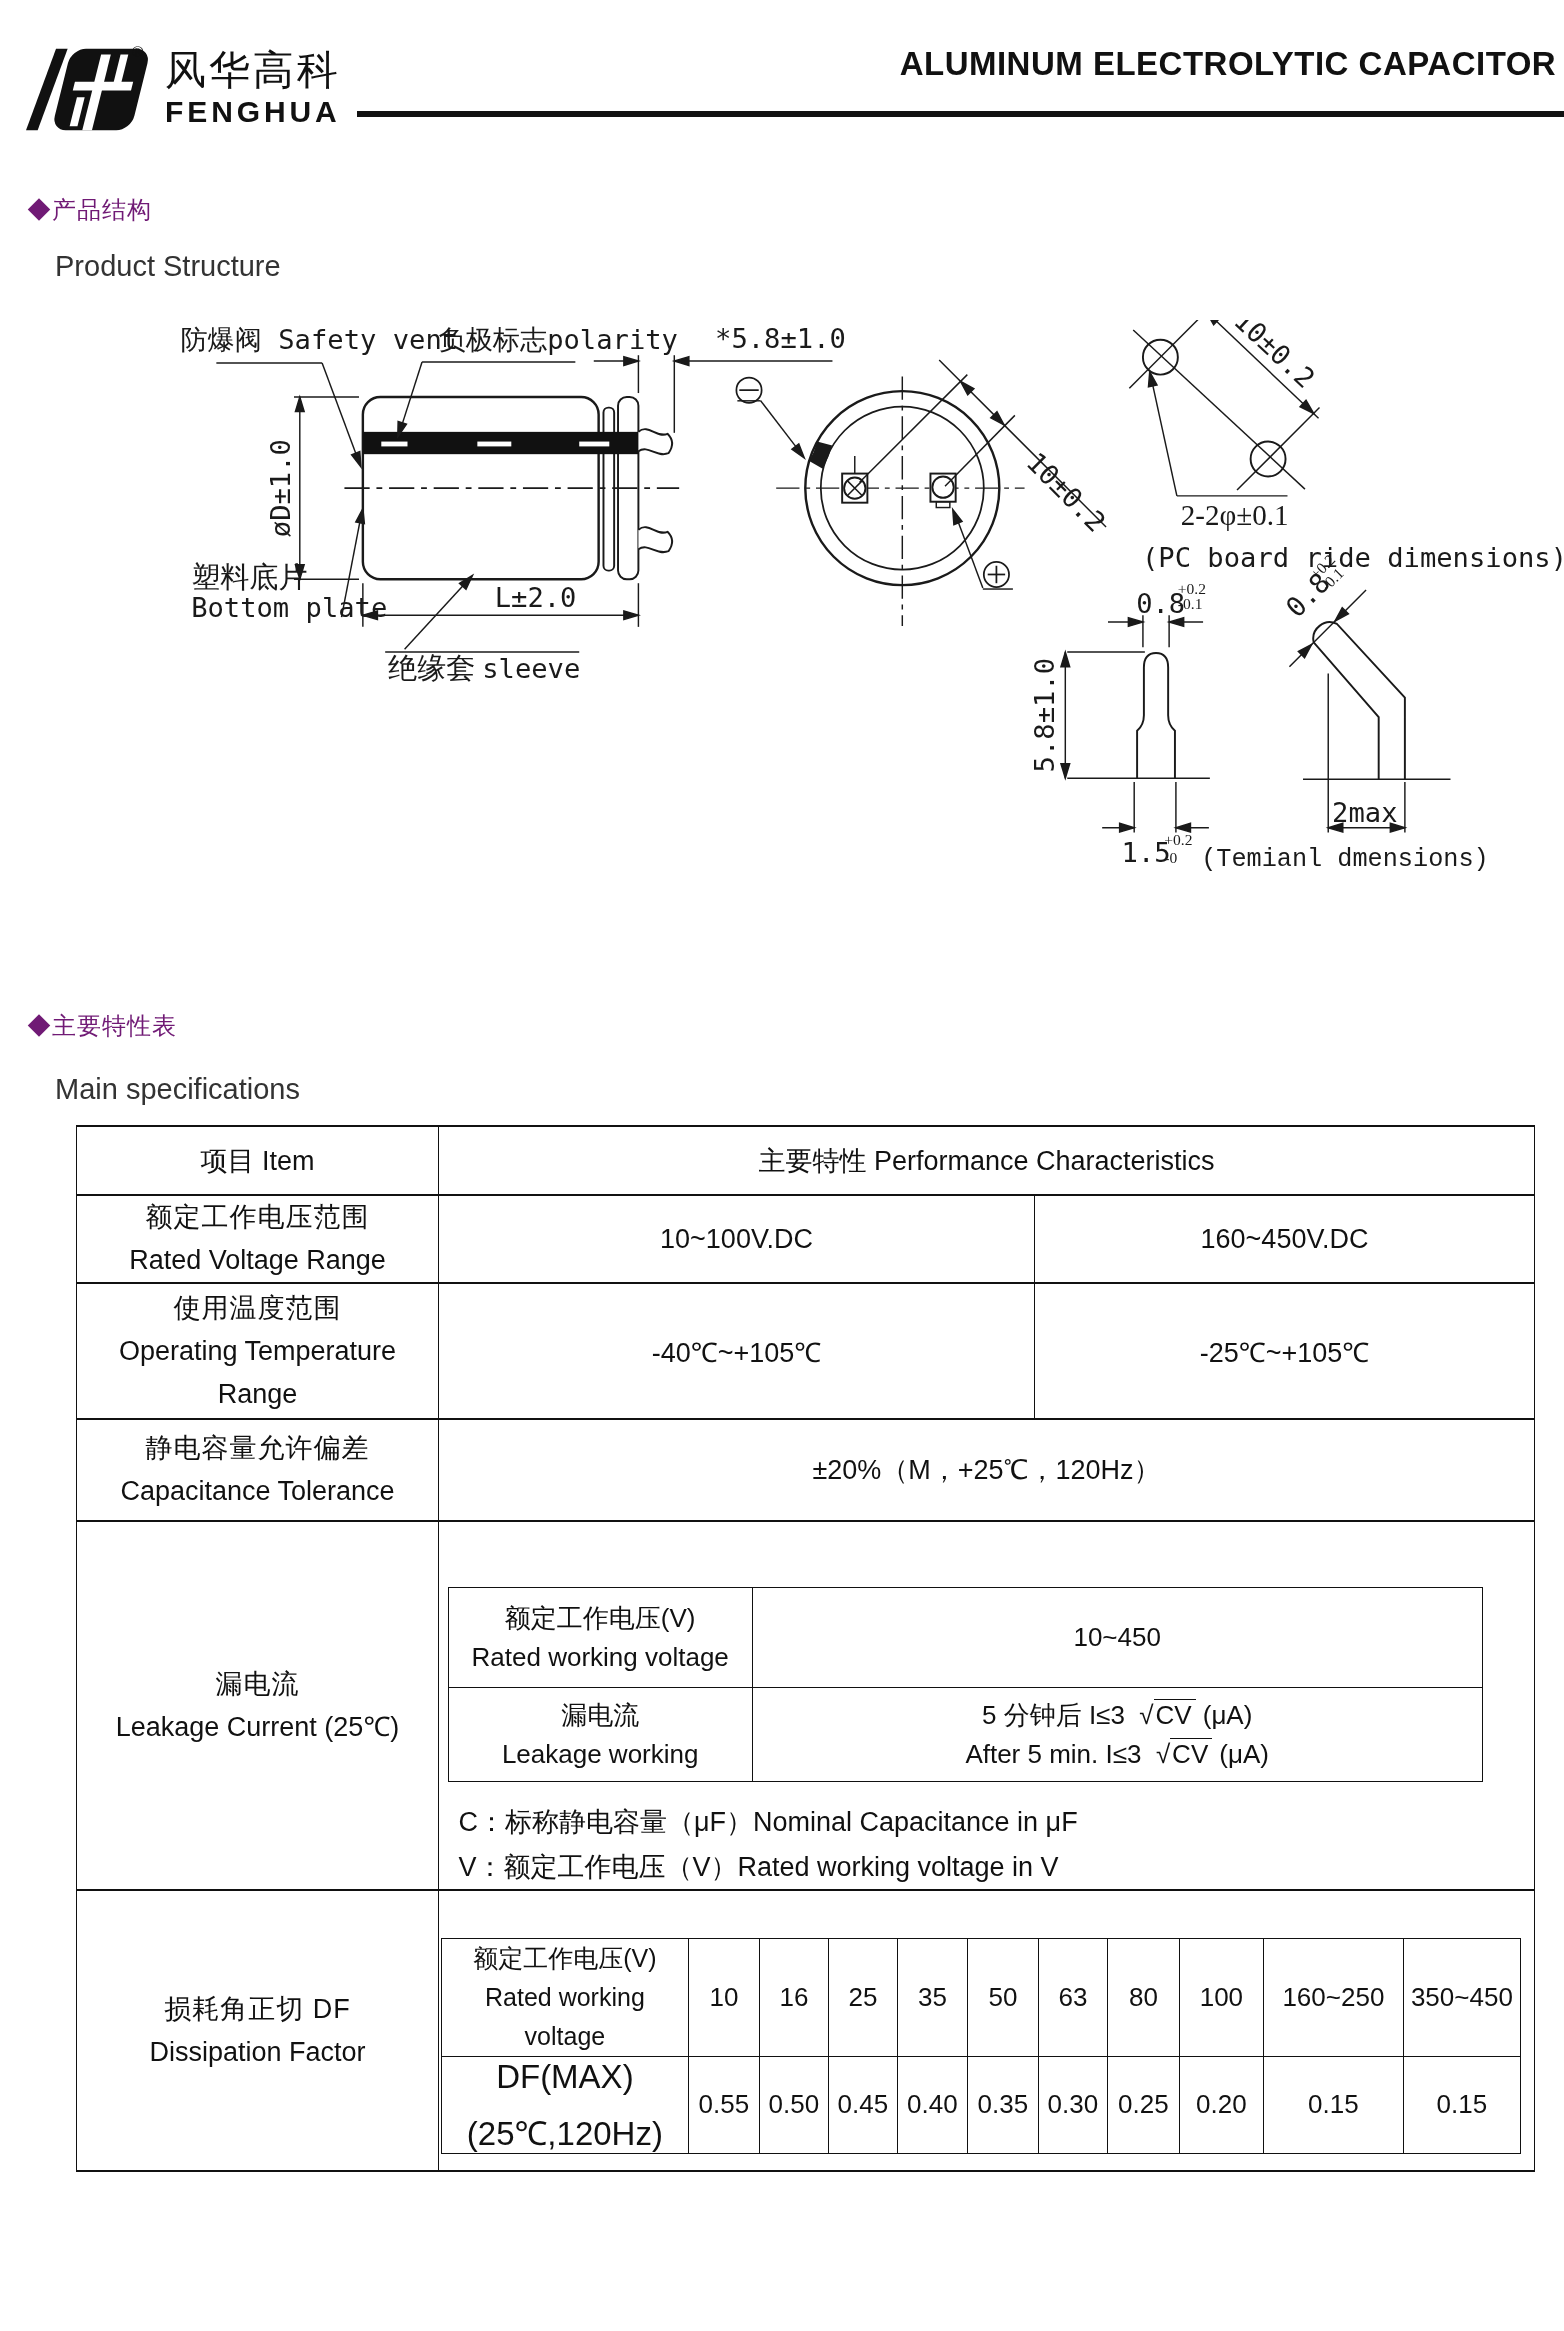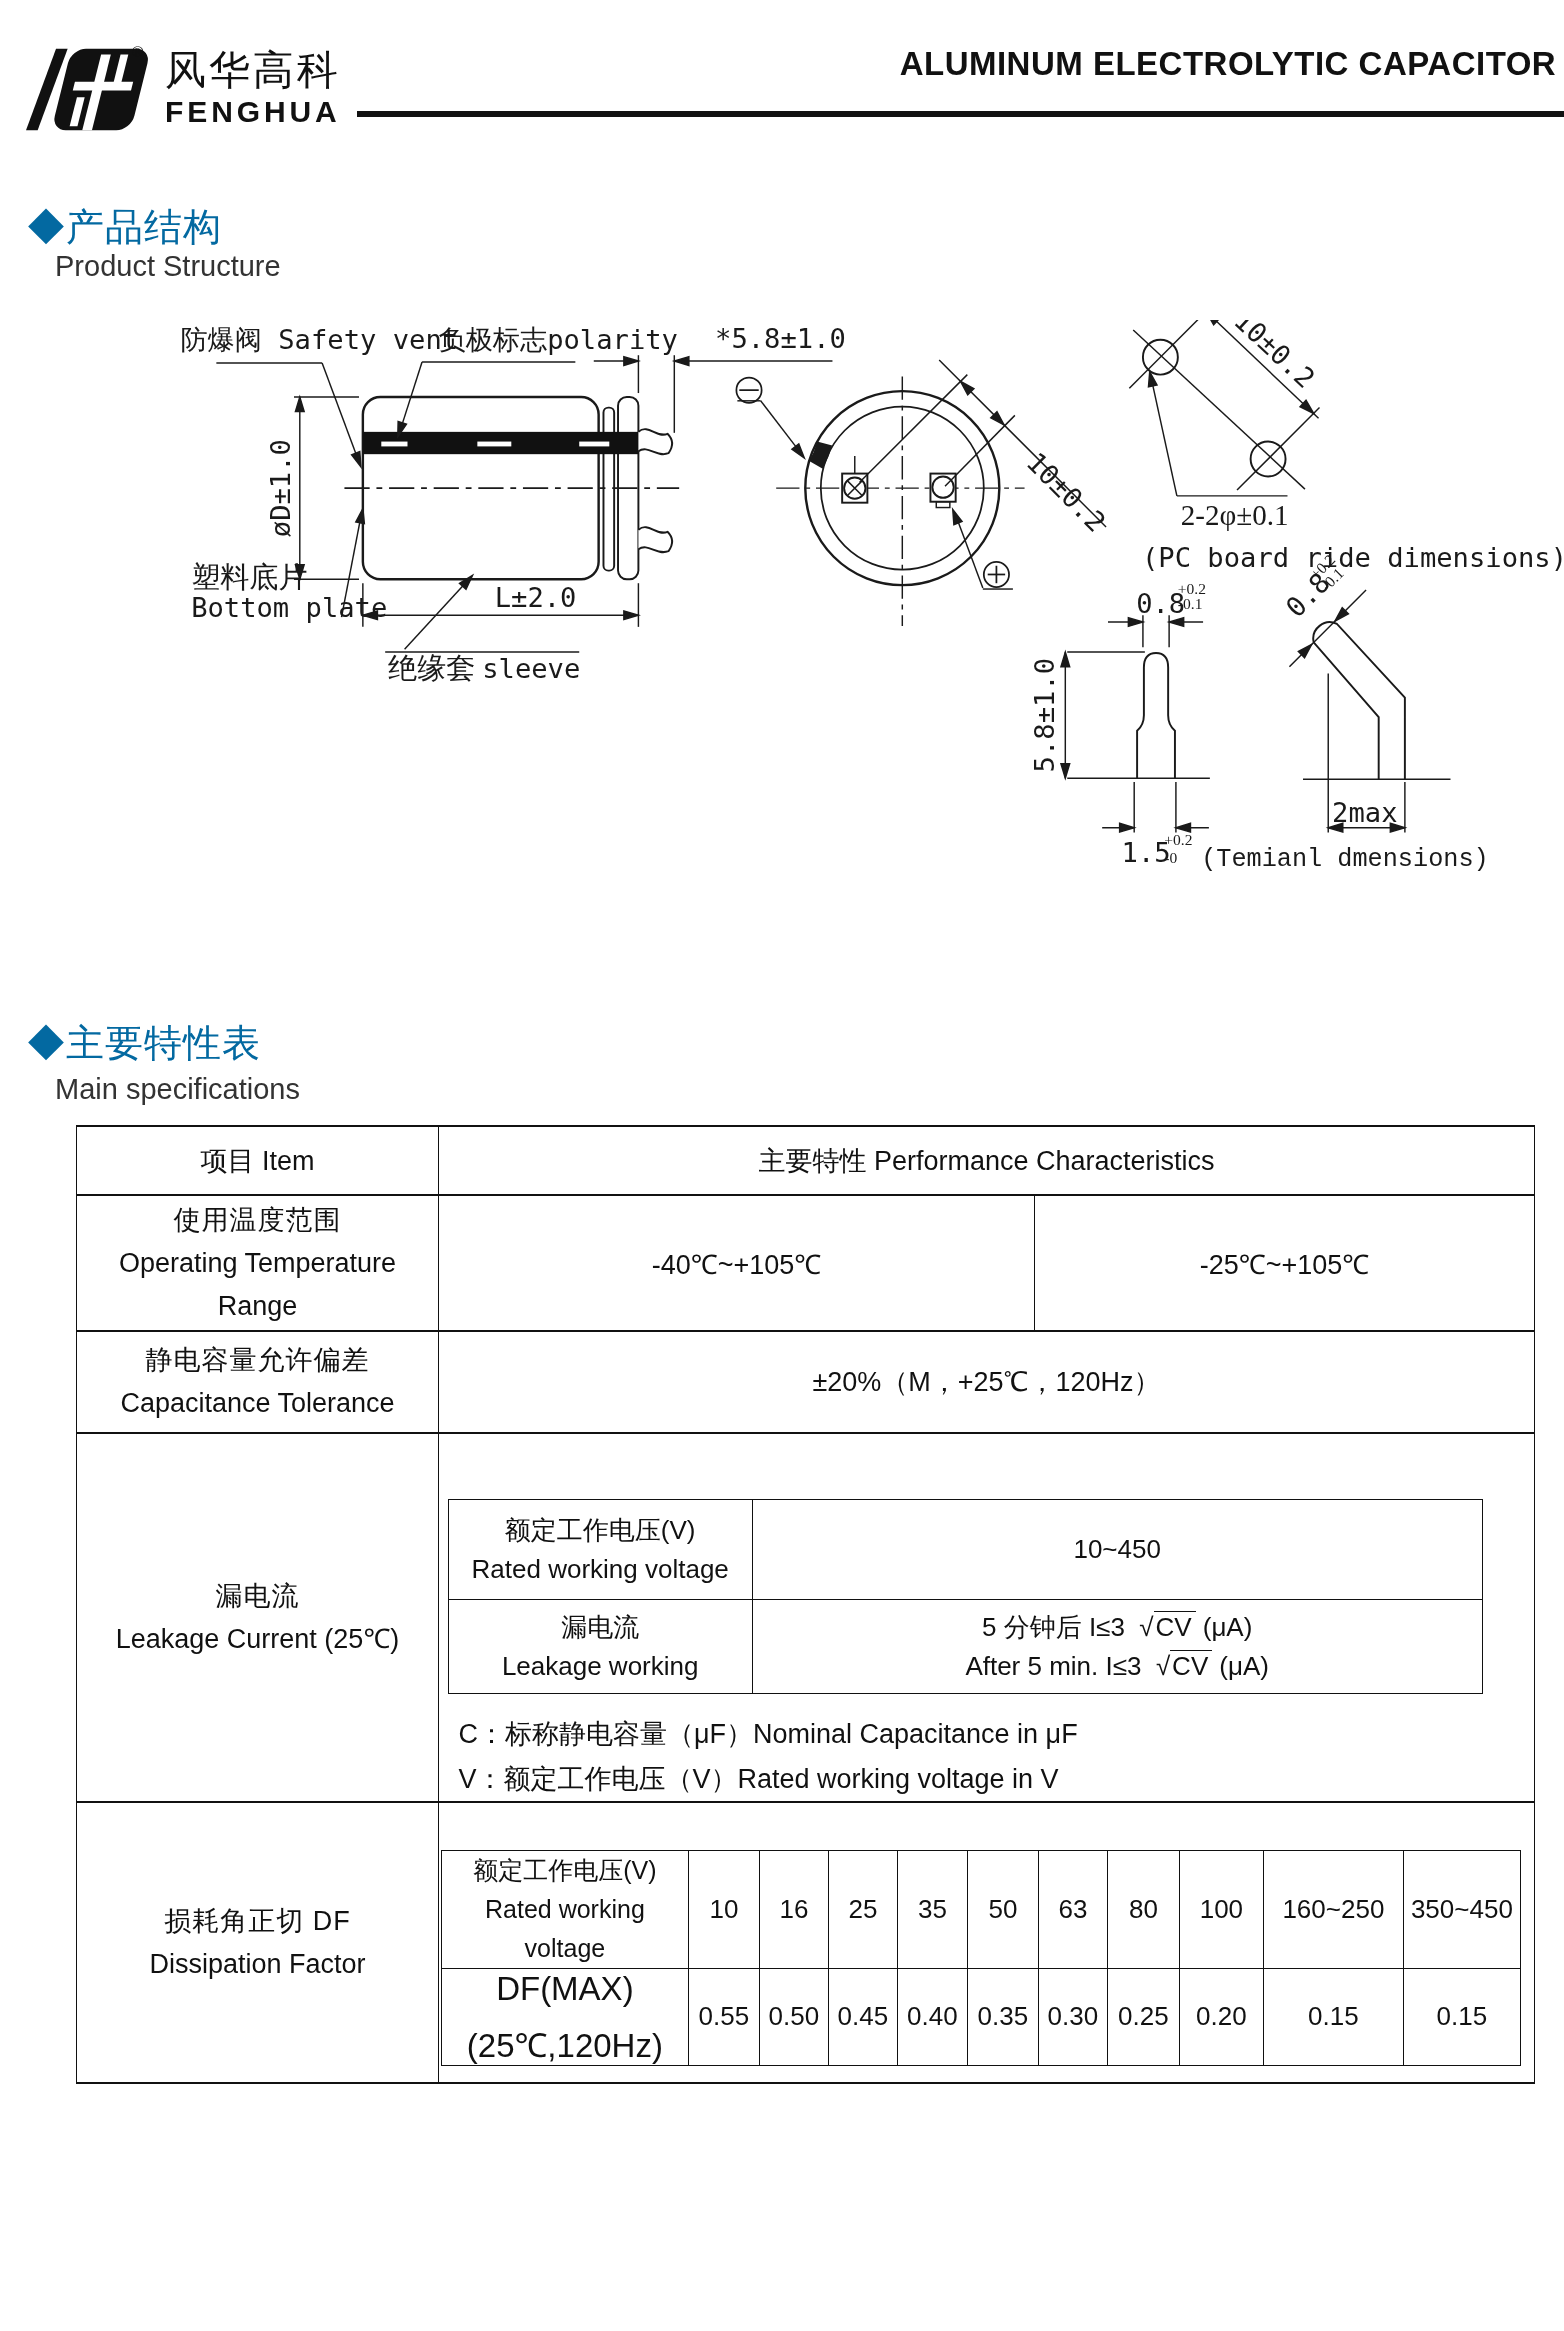--- a/index.html
+++ b/index.html
@@ -7,21 +7,21 @@
         font-family:"Liberation Sans",sans-serif;color:#111;overflow:hidden;margin:0 auto;}
   .abs{position:absolute;}
 
   
   .brand-cn{font-size:41px;font-weight:normal;letter-spacing:2.9px;line-height:1;}
   .brand-en{font-size:30px;font-weight:bold;letter-spacing:3.9px;line-height:1;margin-top:5.8px;}
   .doc-title{font-size:33px;font-weight:bold;letter-spacing:0.5px;white-space:nowrap;}
   .rule{background:#111;}
 
   
-  .sec-cn{font-size:38px;color:#0369a1;letter-spacing:1px;margin-top:8px;}
+  .sec-cn{font-size:24px;color:#701a75;letter-spacing:1px;}
   .sec-en{font-size:29px;color:#333;}
 
   
   table{border-collapse:collapse;table-layout:fixed;}
   .spec{width:1457px;}
   .spec td{border:1.9px solid #111;text-align:center;vertical-align:middle;
            font-size:27px;color:#111;padding:0;}
   .spec td{border-top-width:2.9px;border-bottom-width:2.9px;}
   .spec .item{line-height:43px;}
   .spec .item .cn{letter-spacing:1px;}
@@ -256,20 +256,28 @@
         <col style="width:596px">
         <col style="width:500px">
       </colgroup>
 
     <tbody>
         <tr style="height:69px">
       <td class="hdr">项目 Item</td>
       <td class="hdr" colspan="2">主要特性 Performance Characteristics</td>
     </tr>
 
+    <tr style="height:84px">
+      <td class="item">
+        <div class="cn">额定工作电压范围</div>
+        <div>Rated Voltage Range</div>
+      </td>
+      <td class="val">10~100V.DC</td>
+      <td class="val">160~450V.DC</td>
+    </tr>
 
     <tr style="height:136px">
       <td class="item">
         <div class="cn">使用温度范围</div>
         <div>Operating Temperature Range</div>
       </td>
       <td class="val">-40℃~+105℃</td>
       <td class="val">-25℃~+105℃</td>
     </tr>
 

